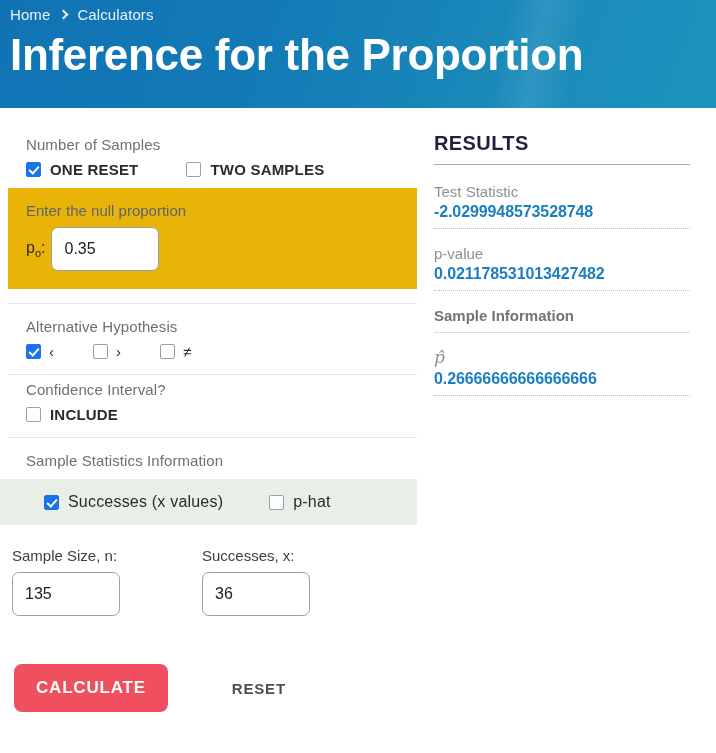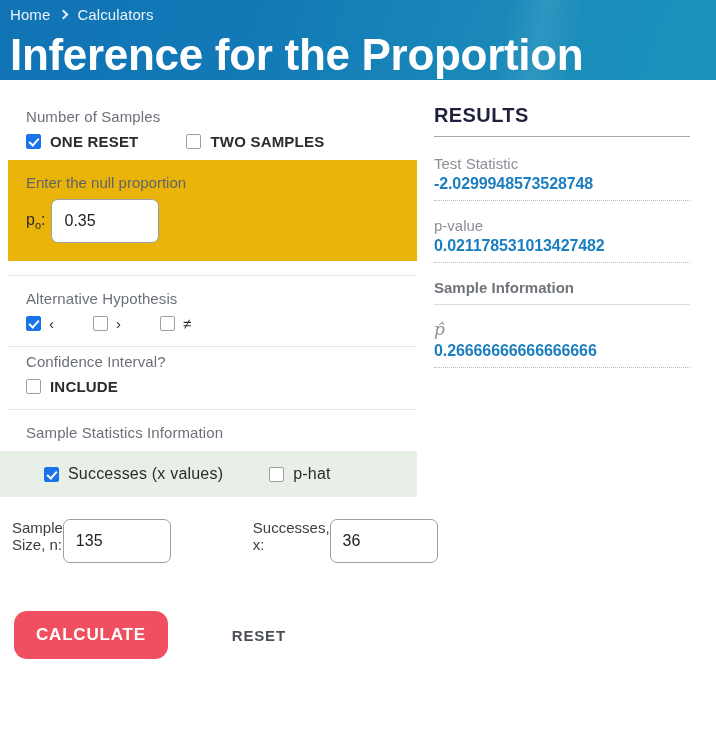--- a/index.html
+++ b/index.html
@@ -10,21 +10,21 @@
     background: #ffffff;
     font-family: "Liberation Sans", sans-serif;
     color: #333;
     overflow: hidden;
   }
 
   
   .header {
     position: relative;
     width: 716px;
-    height: 80px;
+    height: 108px;
     background: linear-gradient(110deg, #1173b4 0%, #1279b6 35%, #1b8cba 75%, #1c93bd 100%);
     overflow: hidden;
   }
   .header-sheen {
     position: absolute;
     top: -40px; left: 380px;
     width: 300px; height: 260px;
     background: linear-gradient(115deg, rgba(255,255,255,0.00) 40%, rgba(255,255,255,0.085) 50%, rgba(255,255,255,0.00) 60%);
     transform: rotate(-14deg);
     pointer-events: none;
@@ -173,41 +173,41 @@
     align-items: center;
   }
   .stat-block .cb-item:first-child { margin-left: 28px; }
   .stat-block .spacer { width: 46px; }
 
   .fields-row {
     display: flex;
     margin-top: 22px;
     padding-left: 12px;
   }
-  .field { display: flex; flex-direction: row; }
+  .field { display: flex; flex-direction: column; }
   .field-label {
     font-size: 15px;
     color: #3c4043;
     margin-bottom: 8px;
   }
   .field input { width: 108px; }
   .field.second { margin-left: 82px; }
 
   
   .btn-row {
     display: flex;
     align-items: center;
     margin-top: 48px;
     padding-left: 14px;
   }
   .btn-calc {
     background: #ef4f5f;
     color: #fff;
     border: none;
-    border-radius: 13px;
+    border-radius: 8px;
     font-family: "Liberation Sans", sans-serif;
     font-size: 17px;
     font-weight: bold;
     letter-spacing: 0.8px;
     padding: 14px 22px;
     cursor: pointer;
   }
   .btn-reset {
     background: none;
     border: none;

